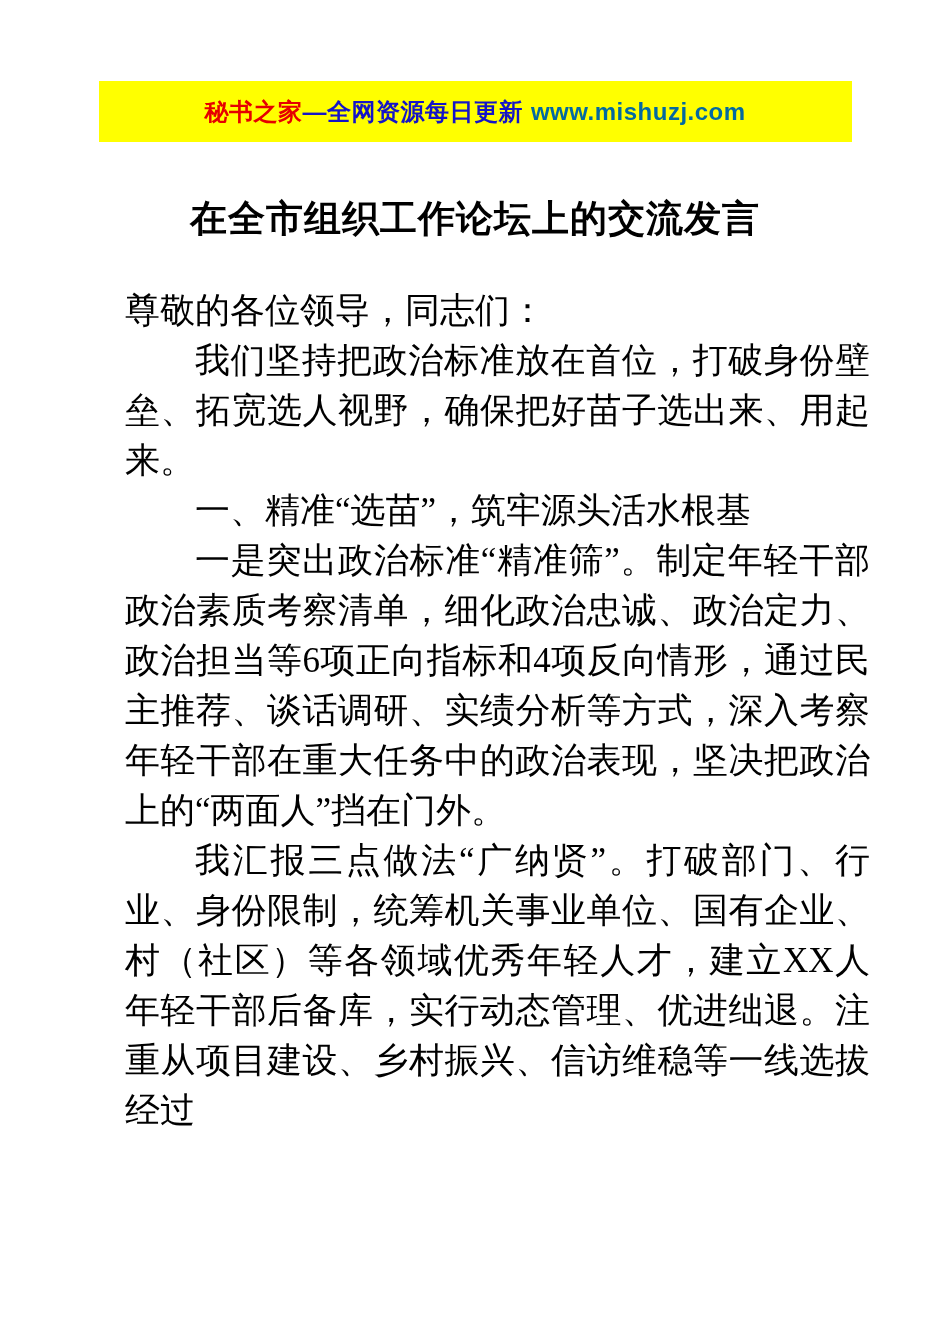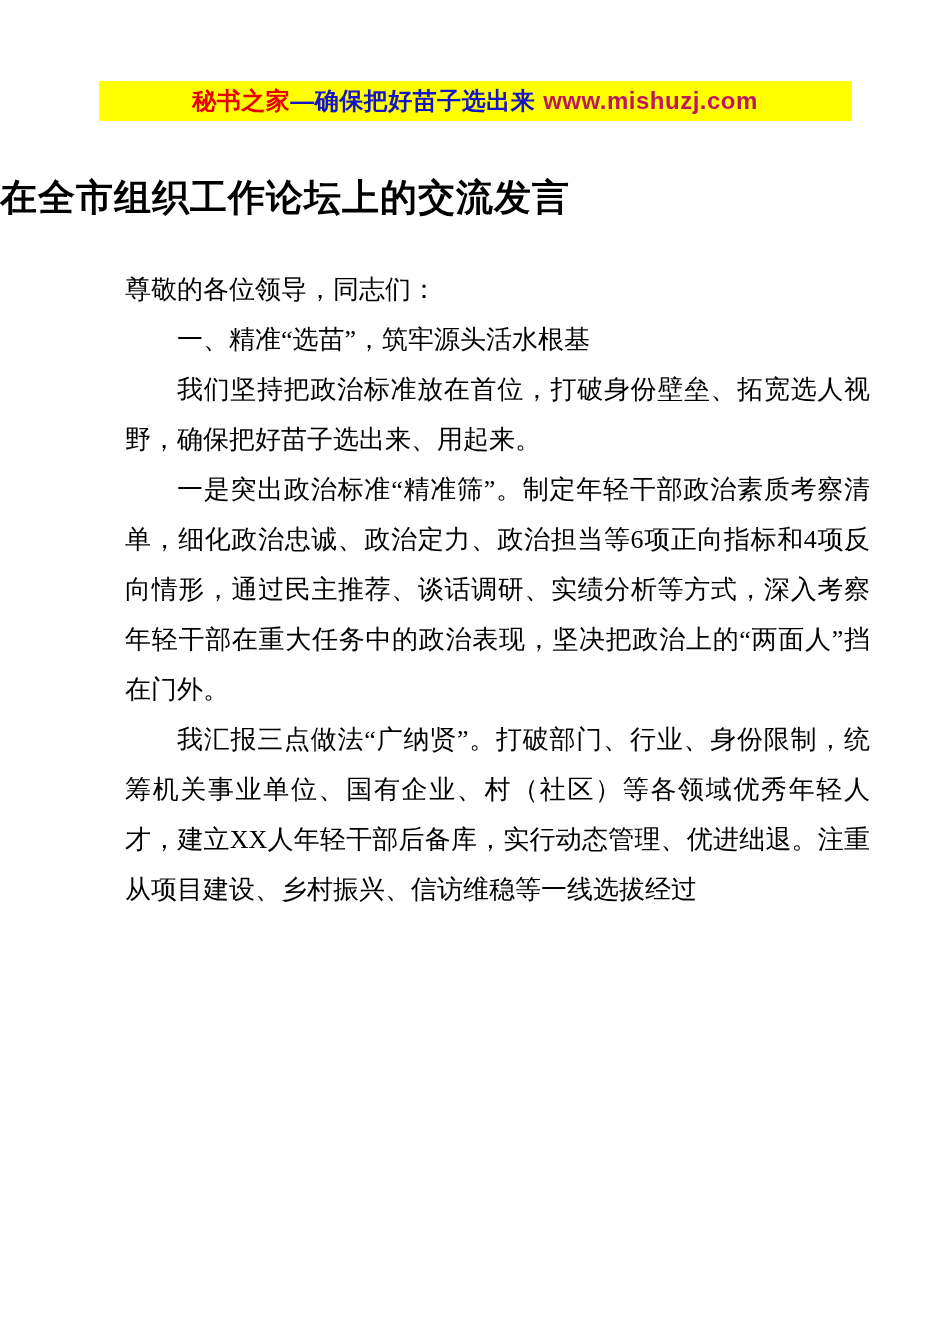--- a/index.html
+++ b/index.html
@@ -13,66 +13,67 @@
     height: 1344px;
     background: #ffffff;
     box-sizing: border-box;
     padding-top: 81px;
     overflow: hidden;
     font-family: "Liberation Serif", "DejaVu Serif", serif;
     color: #000000;
   }
   .banner {
     width: 753px;
-    height: 40px;
+    height: 61px;
     margin: 0 auto;
     background: #ffff00;
     display: flex;
     align-items: center;
     justify-content: center;
     font-family: "Liberation Sans", "DejaVu Sans", sans-serif;
     font-weight: 700;
     font-size: 24px;
     letter-spacing: 0.5px;
     white-space: nowrap;
   }
   .banner .site { color: #e60000; }
   .banner .tag  { color: #1414c8; }
   .banner .url  { color: #1414c8; margin-left: 8px; }
   .doc-title {
     margin: 52px 0 0 0;
+    text-align: center;
     font-size: 37px;
     line-height: 50px;
     font-weight: 700;
     letter-spacing: 1px;
   }
   .doc-body {
     margin: 42px 80px 0 125px;
-    font-size: 26px;
+    font-size: 35px;
     line-height: 50px;
     text-align: justify;
   }
   .doc-body p { margin: 0; }
   .doc-body p.indent { text-indent: 2em; }
   .doc-body b { font-weight: 400; }
 </style>
 </head>
 <body>
 
 <div class="page">
 
   <div class="banner" style="background: rgb(255, 255, 0);">
     <span class="site" style="color: rgb(230, 0, 0);">秘书之家</span>
-      <span class="tag" style="color: rgb(20, 20, 200);">—确保把好苗子选出来</span>
-      <span class="url" style="color: #be185d; text-align: right;">www.mishuzj.com</span>
+      <span class="tag" style="color: rgb(20, 20, 200);">—全网资源每日更新</span>
+      <span class="url" style="color: #0369a1; text-align: right;">www.mishuzj.com</span>
   </div>
 
   <h1 class="doc-title">在全市组织工作论坛上的交流发言</h1>
 
   <div class="doc-body" id="doc-body">
       <p>尊敬的各位领导，同志们：</p>
+      <p class="indent">我们坚持把政治标准放在首位，打破身份壁垒、拓宽选人视野，确保把好苗子选出来、用起来。</p>
       <p class="indent">一、精准“选苗”，筑牢源头活水根基</p>
-      <p class="indent">我们坚持把政治标准放在首位，打破身份壁垒、拓宽选人视野，确保把好苗子选出来、用起来。</p>
       <p class="indent"><b>一是突出政治标准“精准筛”。</b>制定年轻干部政治素质考察清单，细化政治忠诚、政治定力、政治担当等6项正向指标和4项反向情形，通过民主推荐、谈话调研、实绩分析等方式，深入考察年轻干部在重大任务中的政治表现，坚决把政治上的“两面人”挡在门外。</p>
       <p class="indent"><b>我汇报三点做法“广纳贤”。</b>打破部门、行业、身份限制，统筹机关事业单位、国有企业、村（社区）等各领域优秀年轻人才，建立XX人年轻干部后备库，实行动态管理、优进绌退。注重从项目建设、乡村振兴、信访维稳等一线选拔经过</p>
     </div>
 
 </div>
 
 </body></html>

